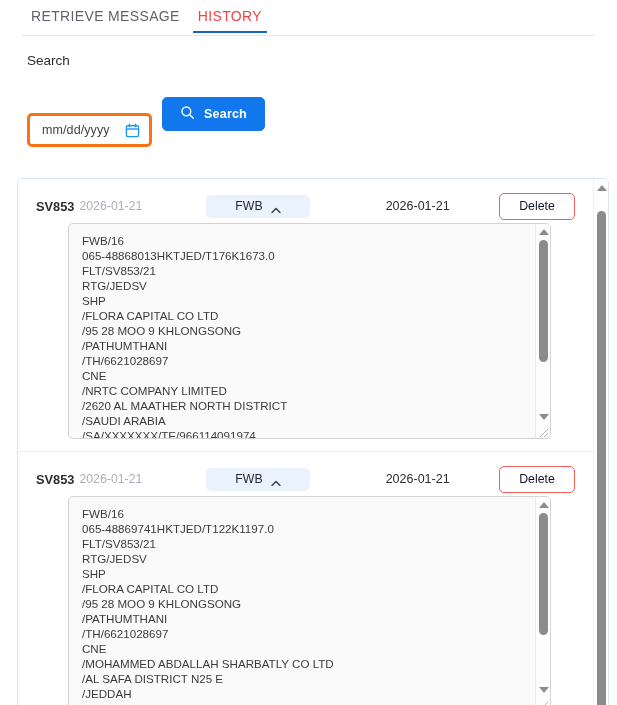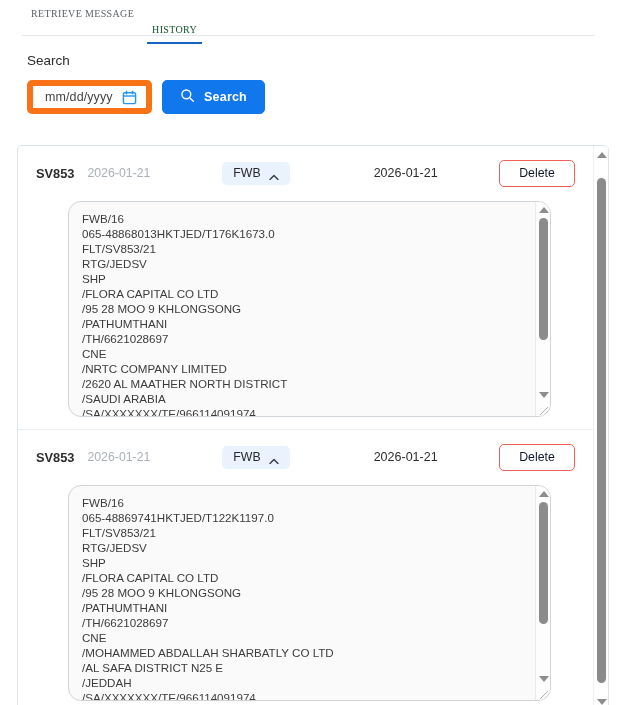--- a/index.html
+++ b/index.html
@@ -24,30 +24,30 @@
   .tabbar::after {
     content: "";
     position: absolute;
     left: 22px; right: 22px; bottom: 0;
     height: 1px;
     background: #e3e6ea;
   }
   .tab {
     position: relative;
     padding: 8px 9px 9px 9px;
-    font-size: 10px;
+    font-size: 14px;
     letter-spacing: .35px;
     color: #5f6368;
     cursor: pointer;
     background: none;
     border: none;
-    font-family: Liberation Serif, serif;
+    font-family: Liberation Sans, sans-serif;
     white-space: nowrap;
   }
-  .tab.active { color: #14532d; margin-top: 16px; }
+  .tab.active { color: #ef4444; }
   .tab.active::after {
     content: "";
     position: absolute;
     left: 4px; right: 4px; bottom: 0;
     height: 2.5px;
     background: #1565c0;
     z-index: 2;
   }
 
   
@@ -57,27 +57,28 @@
     color: #2b2b2b;
     margin-bottom: 12px;
   }
   .search-row {
     display: flex;
     align-items: center;
     gap: 10px;
   }
   .date-field {
     width: 125px; height: 34px;
-    border: 6px solid #f97316;
+    border: 3px solid #f97316;
     border-radius: 5px;
     background: #fff;
     display: flex; align-items: center;
     padding: 0 9px 0 12px;
     justify-content: space-between;
     cursor: text;
+    margin-top: 33px;
   }
   .date-ph { font-size: 12.5px; color: #444; letter-spacing: .1px; }
   .cal-icon { width: 15px; height: 15px; flex: 0 0 auto; display:block; }
 
   .text-field {
     width: 165px; height: 34px;
     border: 1px solid #d8dce1;
     border-radius: 5px;
     background: #fff;
     display: flex; align-items: center;
@@ -131,39 +132,38 @@
   }
   .card {
     position: relative;
     padding: 10px 18px 12px 18px;
     border-bottom: 1px solid #eceff2;
   }
   .card-head {
     display: flex;
     align-items: center;
     height: 34px;
-    gap: 8px;
   }
   .flight {
     font-size: 12.8px;
     color: #2d2d2d;
     font-weight: bold;
     margin-right: 5px;
   }
   .flight-date {
     font-size: 12.3px;
     color: #a9b0b7;
   }
   .badge {
     margin-left: 64px;
     background: #e9f2fd;
     color: #25282c;
     border-radius: 5px;
     height: 23px;
-    padding: 0 11px;
+    padding: 0 29px;
     display: inline-flex;
     align-items: center;
     gap: 8px;
     font-size: 12.3px;
     cursor: pointer;
   }
   .chev { width: 10px; height: 7px; display: block; }
   .card-date {
     margin-left: 76px;
     font-size: 12.5px;
@@ -180,25 +180,25 @@
     display: inline-flex;
     align-items: center;
     justify-content: center;
     cursor: pointer;
     font-family: "Liberation Sans", sans-serif;
   }
 
   
   .msgbox {
     position: relative;
-    margin: 11px 0 0 32px;
+    margin: 0 0 0 32px;
     width: 483px;
     height: 216px;
     border: 1px solid #cfd4d9;
-    border-radius: 13px;
+    border-radius: 5px;
     background: #fafafa;
     overflow: hidden;
   }
   .msgtext {
     position: absolute;
     top: 9px; left: 13px; right: 26px;
     font-size: 11.6px;
     line-height: 15px;
     color: #3b3b3b;
     white-space: pre;

